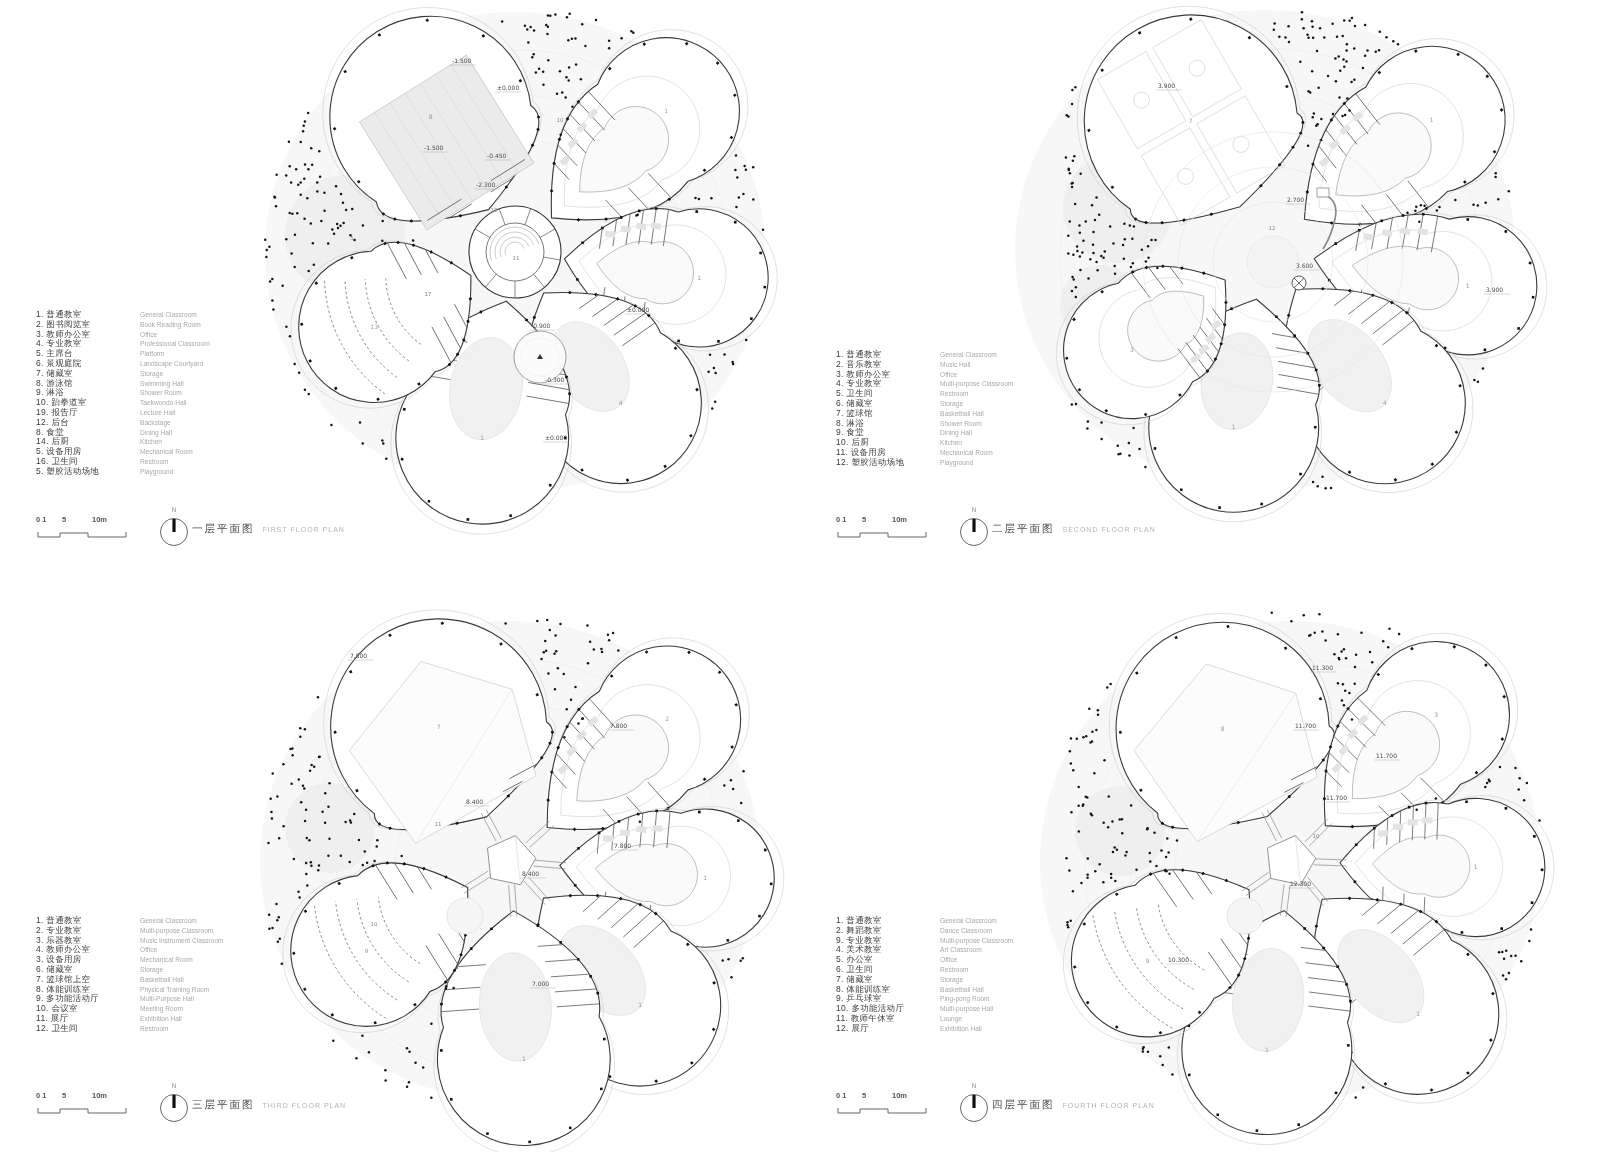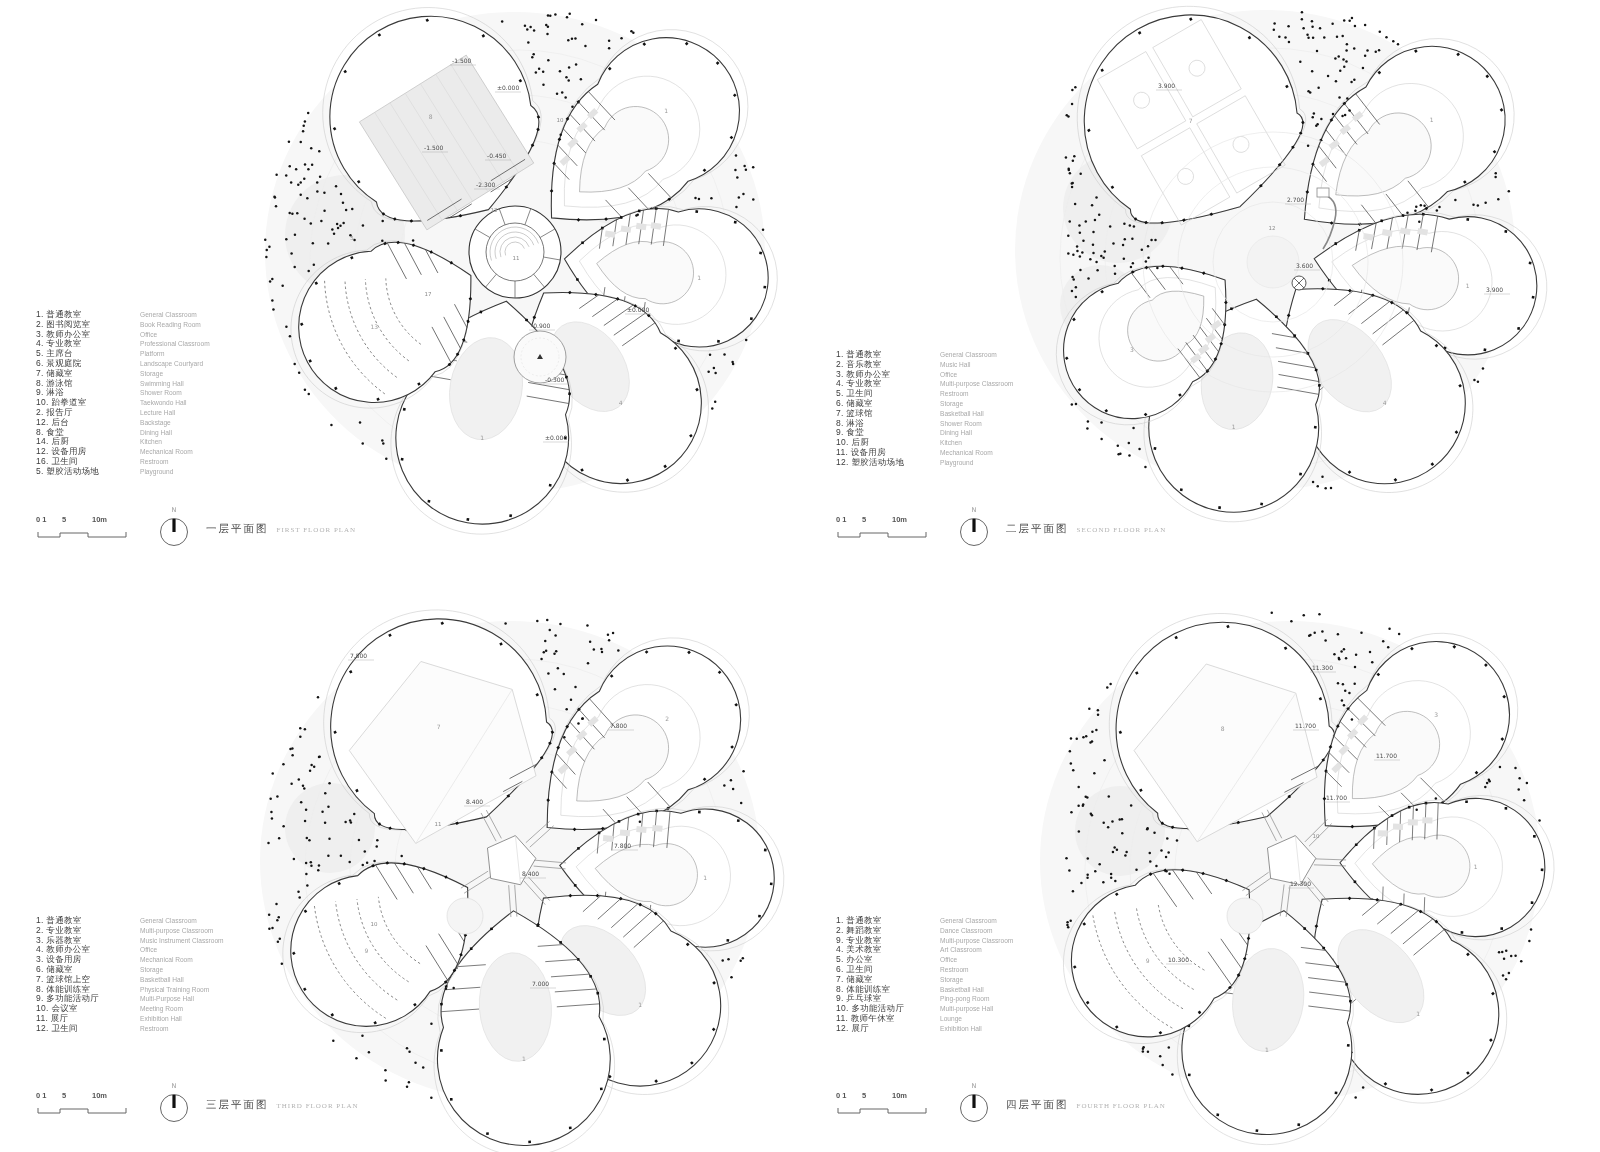--- a/index.html
+++ b/index.html
@@ -14,21 +14,21 @@
   .legend{position:absolute;left:36px;width:230px;}
   #p0 .legend{top:310px}#p1 .legend{top:350px}#p2 .legend{top:340px}#p3 .legend{top:340px}
   .lrow{display:flex;align-items:baseline;height:9.8px;line-height:9.8px;white-space:nowrap;}
   .lzh{width:104px;font-size:8.5px;color:#3c3c3c;letter-spacing:.3px;flex:none;}
   .len{font-size:6.6px;color:#a9a9a9;}
   
   .footer{position:absolute;left:36px;top:504px;display:flex;align-items:center;}
   .scaleblock{width:98px;flex:none;font-weight:bold;}
   .scalenums{display:flex;font-size:7.5px;color:#555;height:10px;line-height:10px;}
   .sn0{width:26px}.sn1{width:30px}.sn2{width:30px}
-  .titleblock{display:flex;align-items:baseline;margin-left:14px;white-space:nowrap;font-family:Liberation Serif, serif;}
+  .titleblock{display:flex;align-items:baseline;white-space:nowrap;}
   .tzh{font-size:10.5px;color:#4a4a4a;letter-spacing:2px;}
   .ten{font-size:7px;color:#b3b3b3;letter-spacing:1px;margin-left:8px;}
   .northblock{margin-left:22px;flex:none;}
 </style>
 </head>
 <body>
 
 <div class="sheet">
 
   <div class="panel" id="p0">
@@ -476,37 +476,37 @@
         </div>
         <div class="lrow">
           <span class="lzh">9. 淋浴</span>
           <span class="len">Shower Room</span>
         </div>
         <div class="lrow">
           <span class="lzh">10. 跆拳道室</span>
           <span class="len">Taekwondo Hall</span>
         </div>
         <div class="lrow">
-          <span class="lzh">2. 报告厅</span>
+          <span class="lzh">19. 报告厅</span>
           <span class="len">Lecture Hall</span>
         </div>
         <div class="lrow">
           <span class="lzh">12. 后台</span>
           <span class="len">Backstage</span>
         </div>
         <div class="lrow">
           <span class="lzh">8. 食堂</span>
           <span class="len">Dining Hall</span>
         </div>
         <div class="lrow">
           <span class="lzh">14. 后厨</span>
           <span class="len">Kitchen</span>
         </div>
         <div class="lrow">
-          <span class="lzh">12. 设备用房</span>
+          <span class="lzh">5. 设备用房</span>
           <span class="len">Mechanical Room</span>
         </div>
         <div class="lrow">
           <span class="lzh">16. 卫生间</span>
           <span class="len">Restroom</span>
         </div>
         <div class="lrow">
           <span class="lzh">5. 塑胶活动场地</span>
           <span class="len">Playground</span>
         </div>

